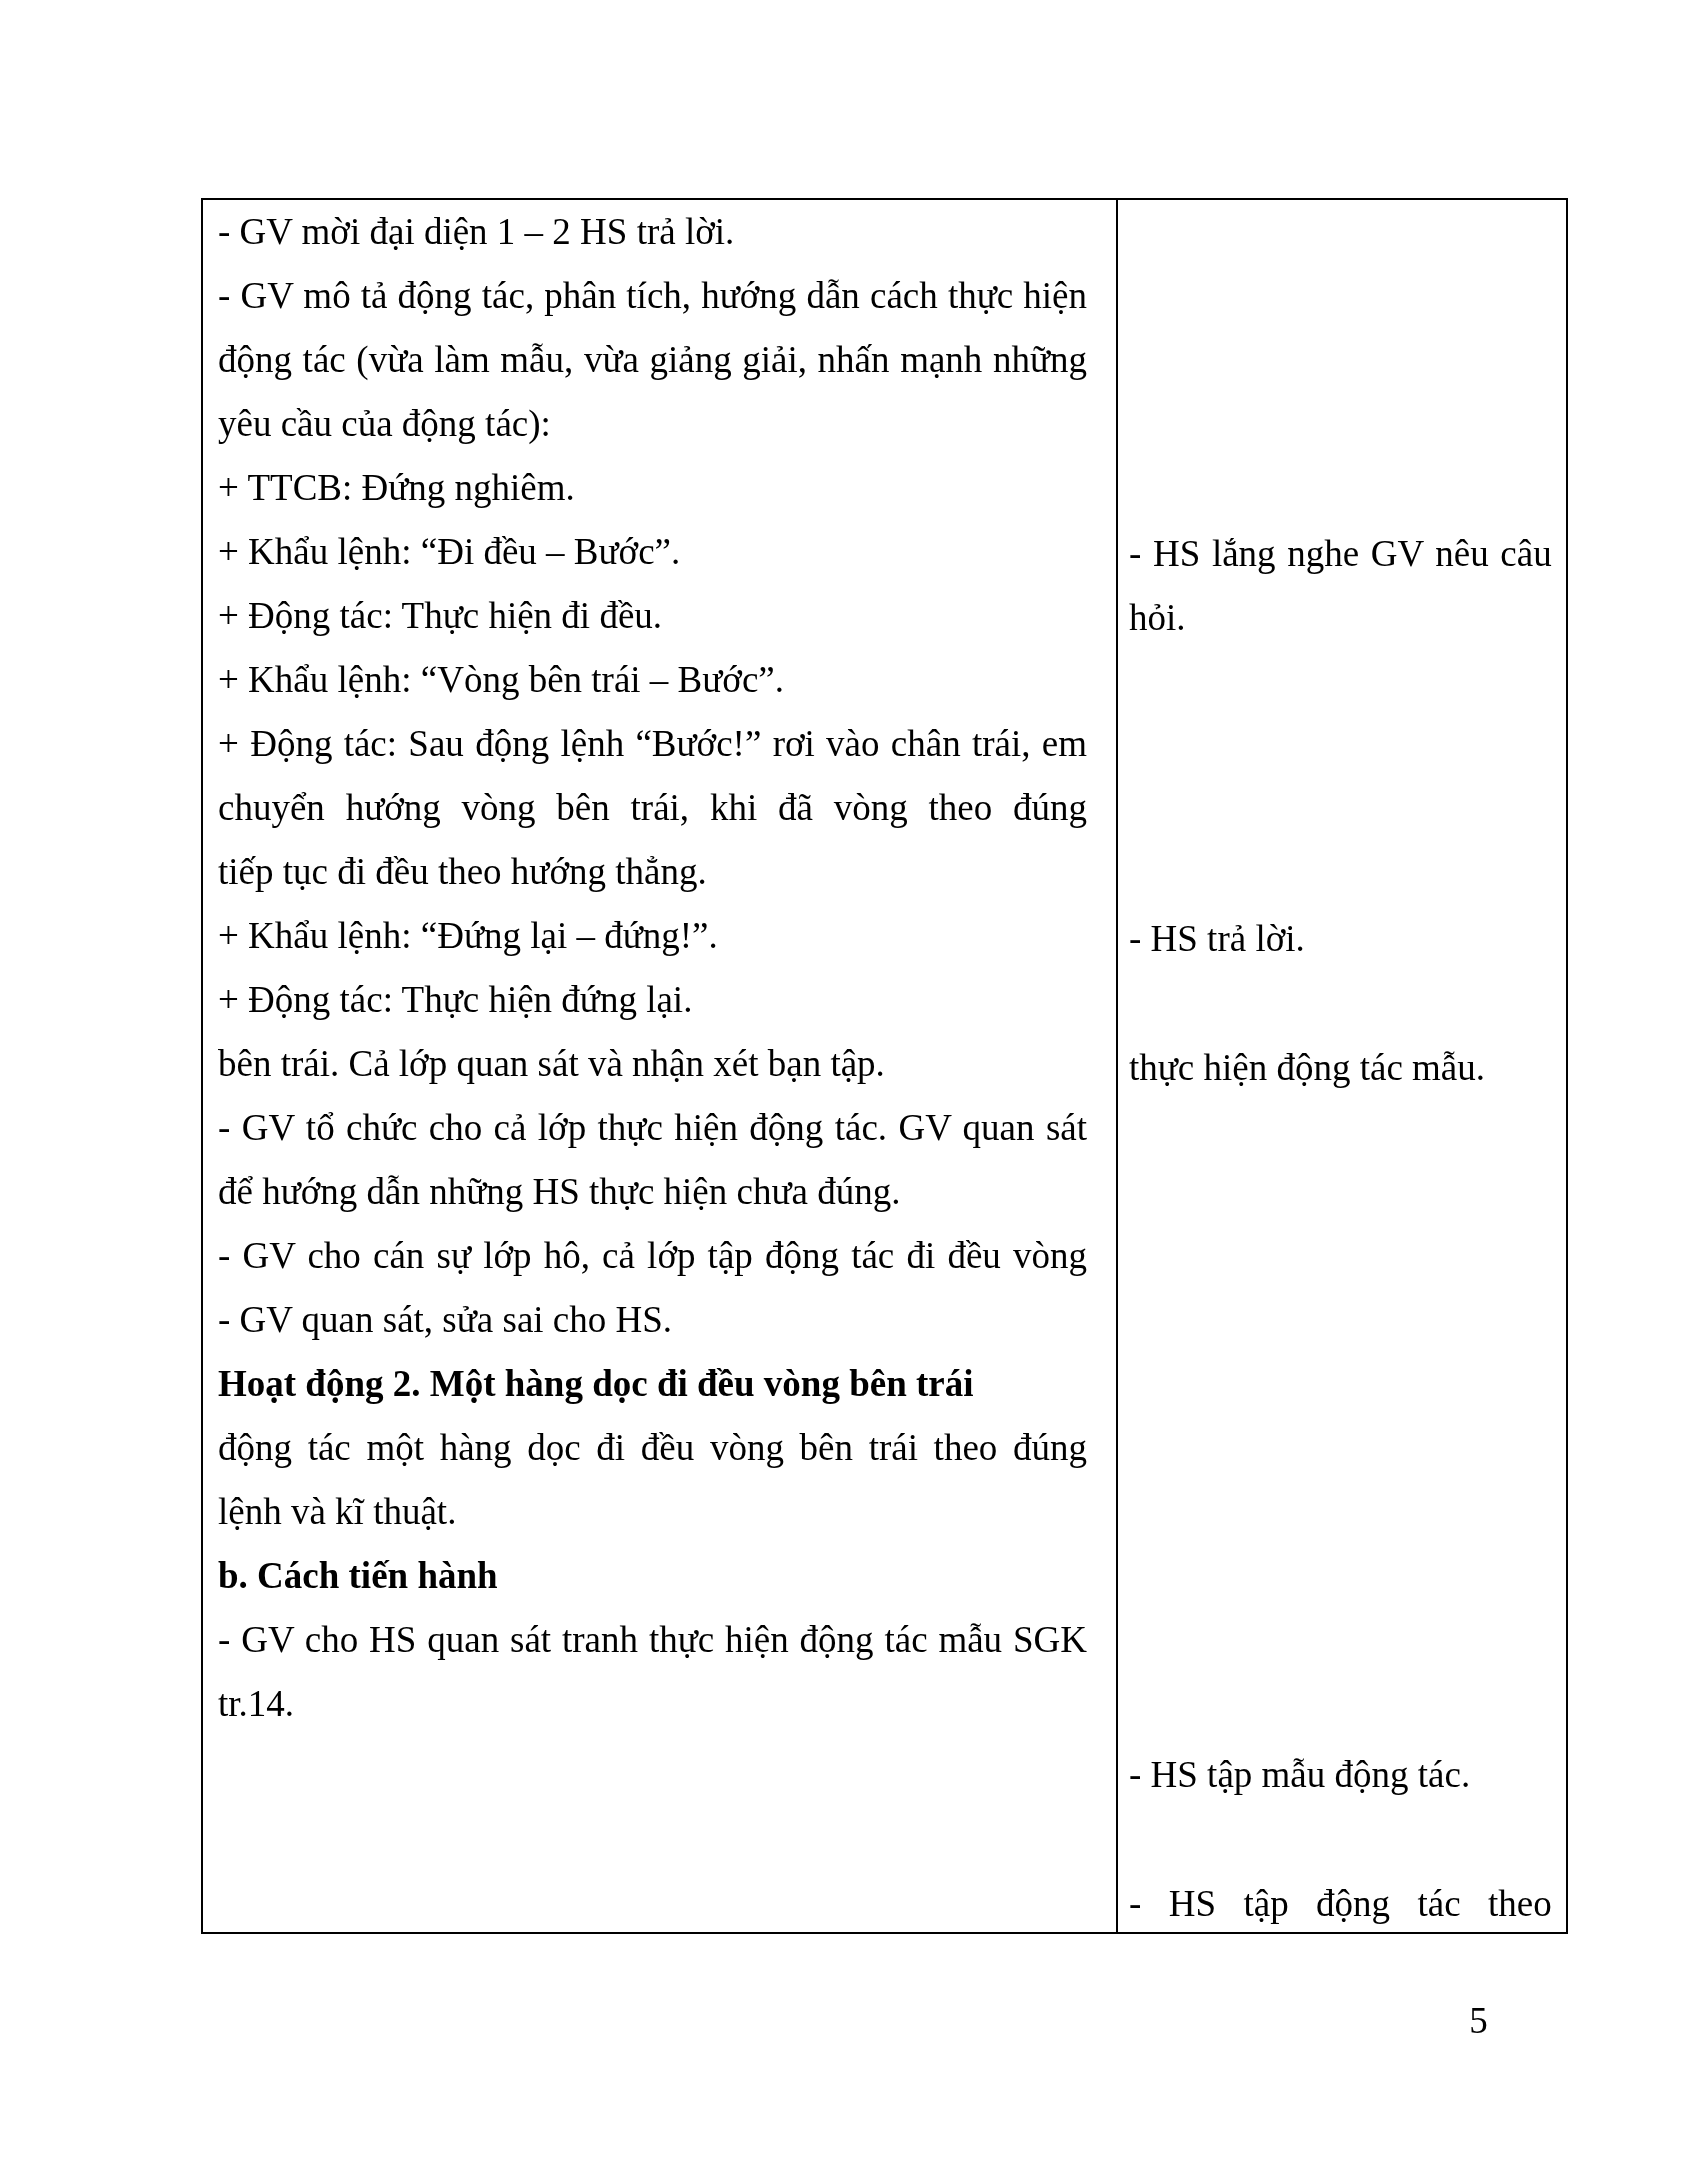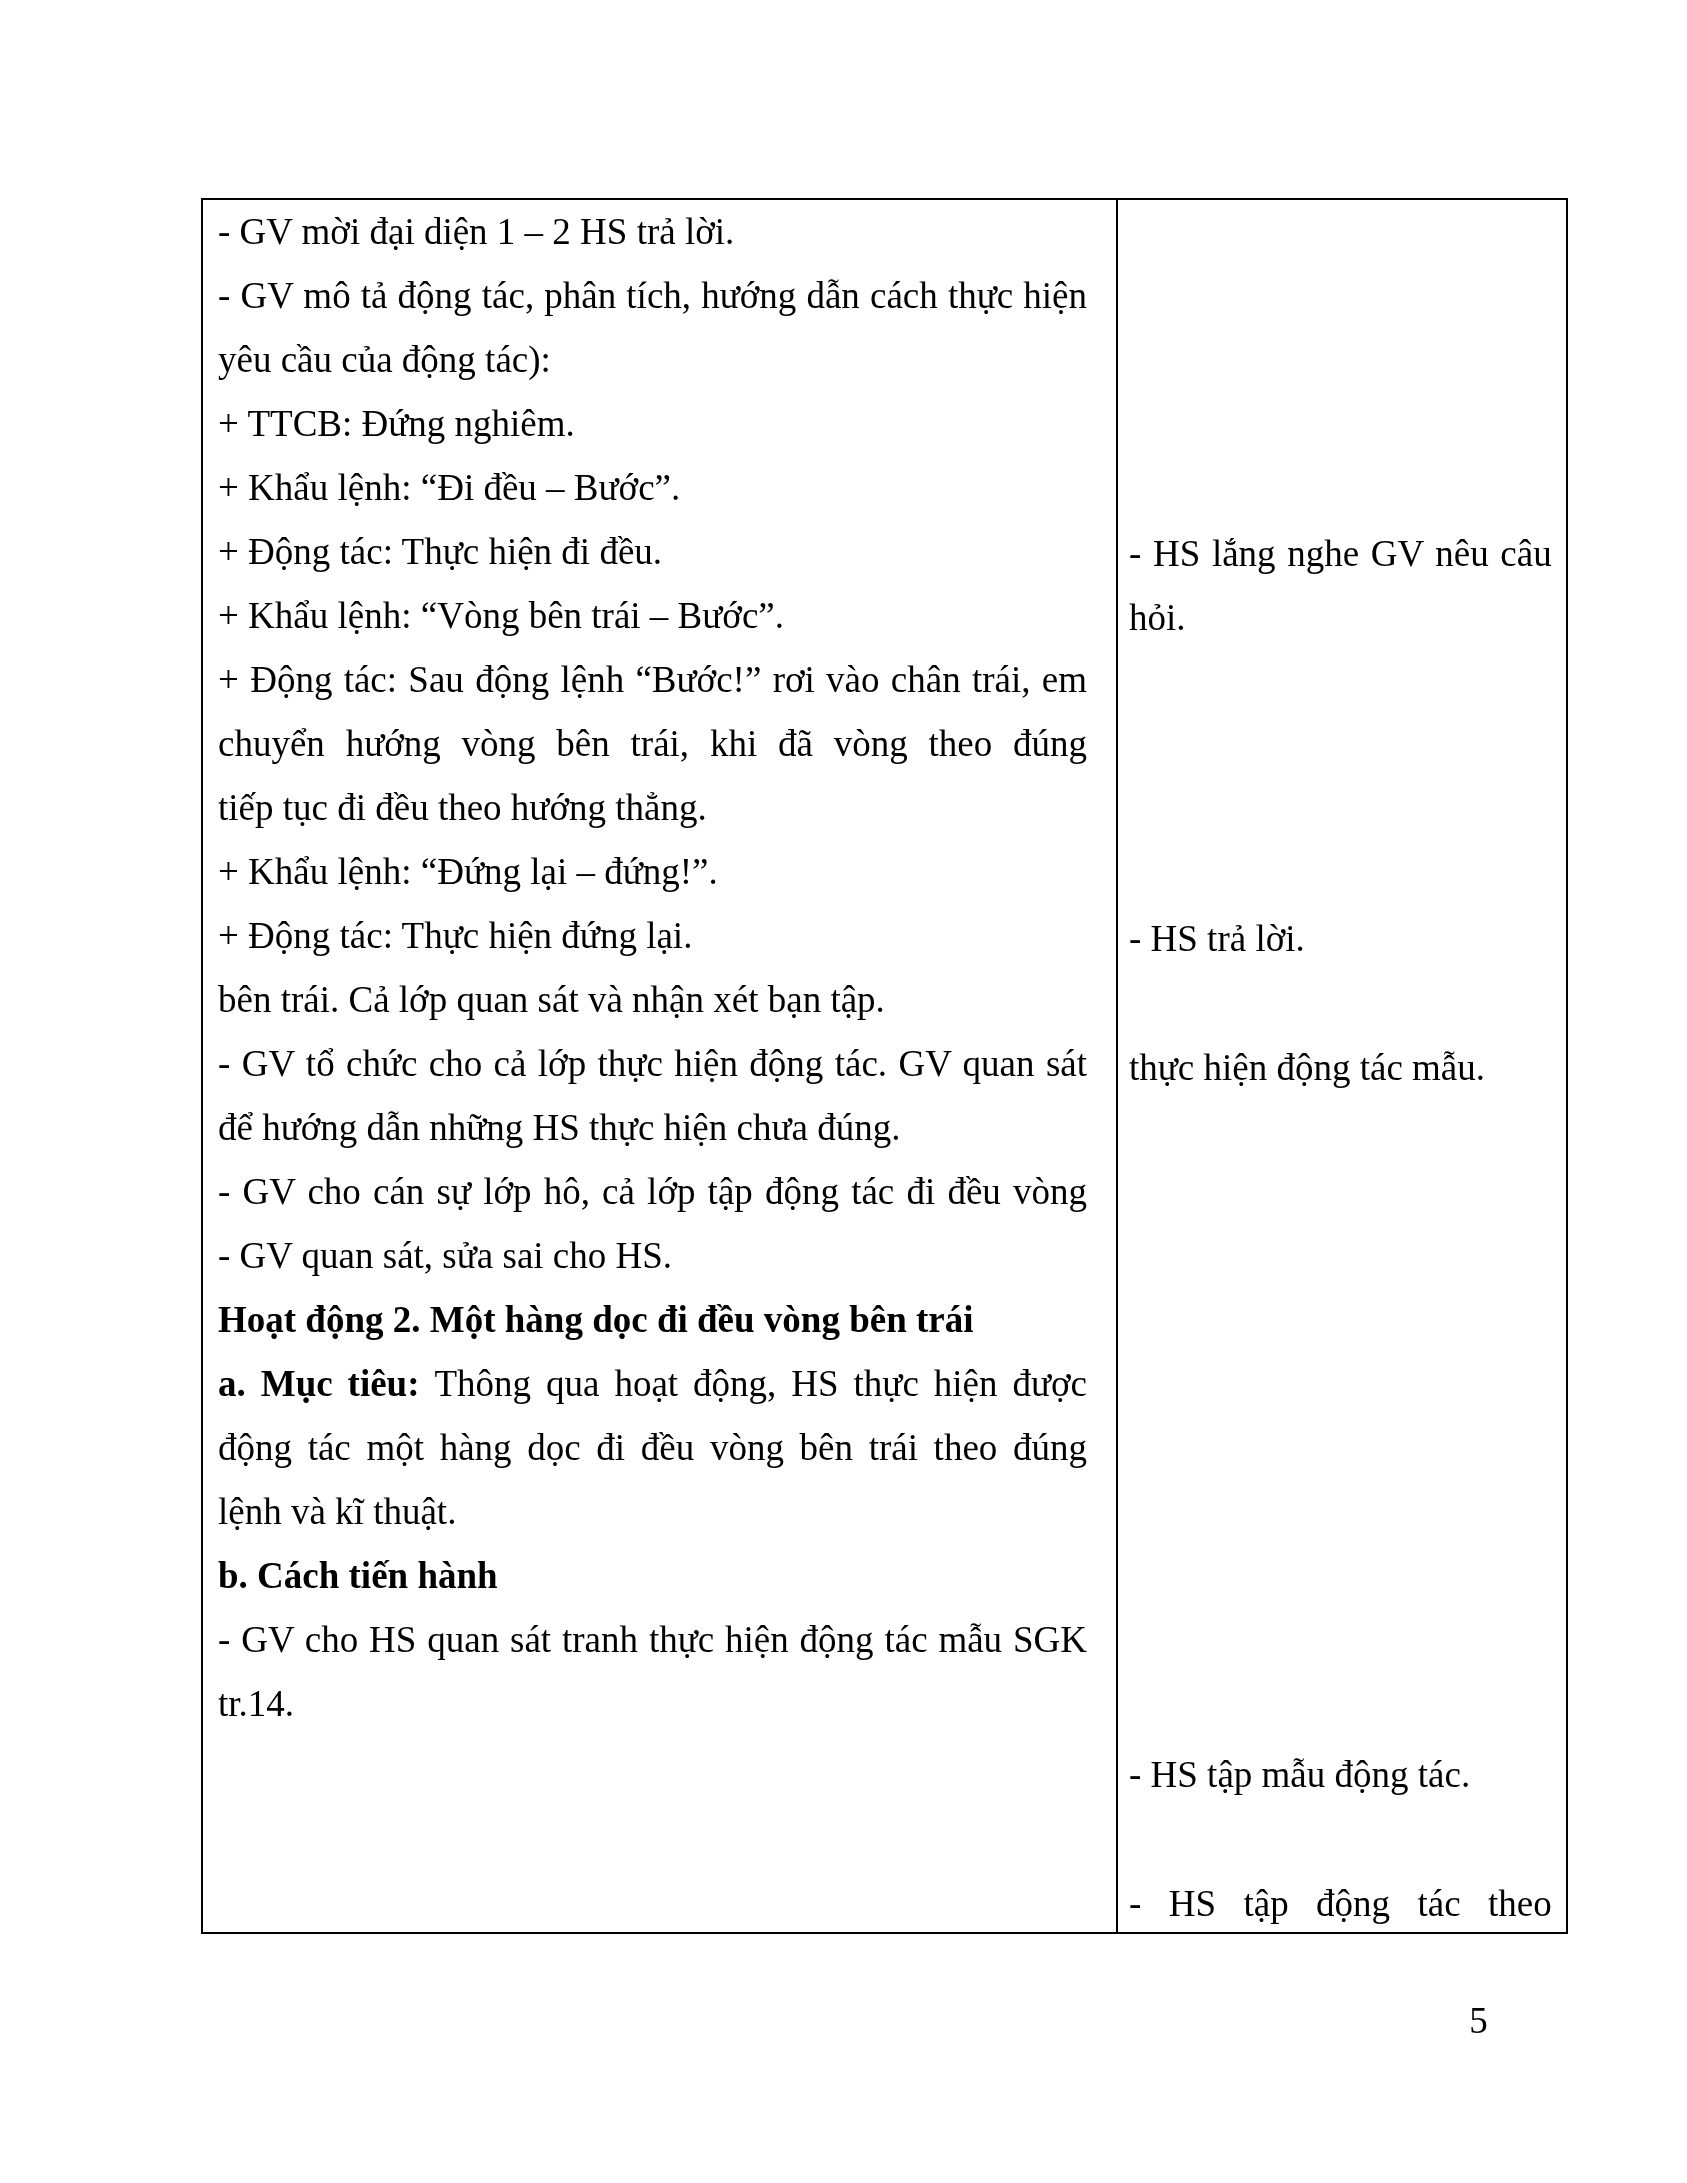--- a/index.html
+++ b/index.html
@@ -76,37 +76,37 @@
 </style>
 </head>
 <body>
 
 <div class="page">
   <div class="doc-table">
     <div class="col col-left">
       <div class="lines" id="left-lines">
           <div class="line"><span>- GV mời đại diện 1 – 2 HS trả lời.</span></div>
           <div class="line justify"><span>- GV mô tả động tác, phân tích, hướng dẫn cách thực hiện</span></div>
+          <div class="line justify"><span>động tác (vừa làm mẫu, vừa giảng giải, nhấn mạnh những</span></div>
           <div class="line"><span>yêu cầu của động tác):</span></div>
           <div class="line"><span class="i">+ TTCB: Đứng nghiêm.</span></div>
           <div class="line"><span class="i">+ Khẩu lệnh: “Đi đều – Bước”.</span></div>
           <div class="line"><span class="i">+ Động tác: Thực hiện đi đều.</span></div>
           <div class="line"><span class="i">+ Khẩu lệnh: “Vòng bên trái – Bước”.</span></div>
           <div class="line justify"><span class="i">+ Động tác: Sau động lệnh “Bước!” rơi vào chân trái, em</span></div>
           <div class="line justify"><span class="i">chuyển hướng vòng bên trái, khi đã vòng theo đúng hướng,</span></div>
           <div class="line"><span class="i">tiếp tục đi đều theo hướng thẳng.</span></div>
           <div class="line"><span class="i">+ Khẩu lệnh: “Đứng lại – đứng!”.</span></div>
           <div class="line"><span class="i">+ Động tác: Thực hiện đứng lại.</span></div>
           <div class="line"><span>bên trái. Cả lớp quan sát và nhận xét bạn tập.</span></div>
           <div class="line justify"><span>- GV tổ chức cho cả lớp thực hiện động tác. GV quan sát</span></div>
           <div class="line"><span>để hướng dẫn những HS thực hiện chưa đúng.</span></div>
           <div class="line justify"><span>- GV cho cán sự lớp hô, cả lớp tập động tác đi đều vòng</span></div>
           <div class="line"><span>- GV quan sát, sửa sai cho HS.</span></div>
           <div class="line"><span class="b">Hoạt động 2. Một hàng dọc đi đều vòng bên trái</span></div>
-          <div class="line justify"><span class="b">a. Mục tiêu: </span><span>Thông qua hoạt động, HS thực hiện được</span></div>
           <div class="line justify"><span>động tác một hàng dọc đi đều vòng bên trái theo đúng khẩu</span></div>
           <div class="line"><span>lệnh và kĩ thuật.</span></div>
           <div class="line"><span class="b">b. Cách tiến hành</span></div>
           <div class="line justify"><span>- GV cho HS quan sát tranh thực hiện động tác mẫu SGK</span></div>
           <div class="line"><span>tr.14.</span></div>
         </div>
     </div>
     <div class="col col-right">
       <div class="lines" id="right-lines">
           <div class="line justify" style="top: 322px;"><span>- HS lắng nghe GV nêu câu</span></div>

